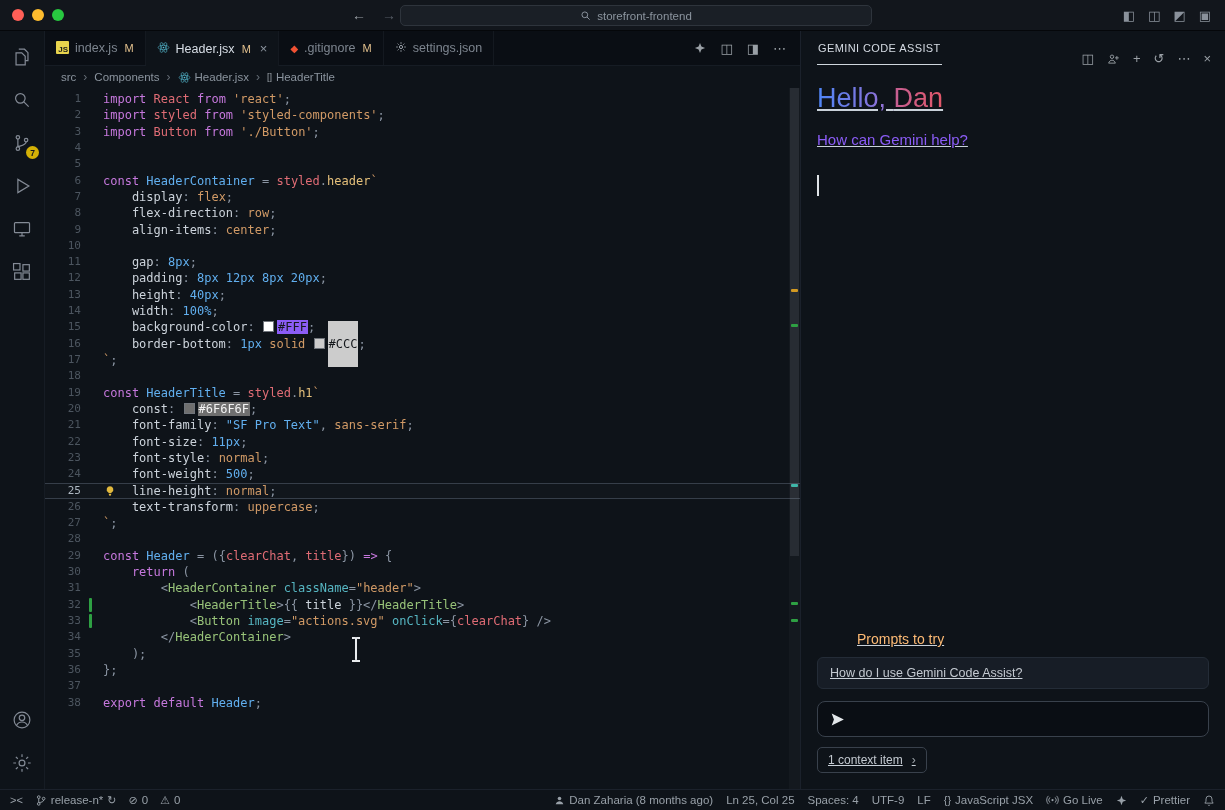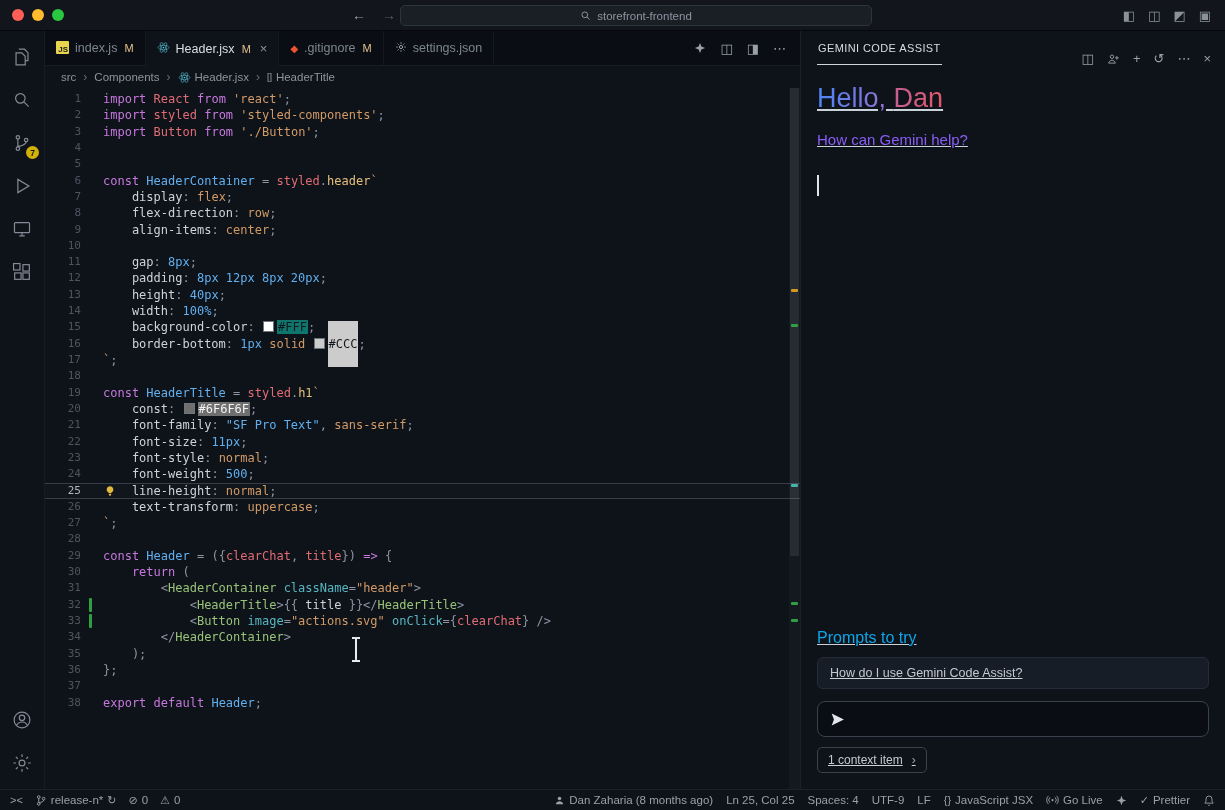--- a/index.html
+++ b/index.html
@@ -45,40 +45,40 @@
   .code-line{display:flex;height:16.32px;line-height:16.32px;position:relative;white-space:pre;}
   .code-line .ln{width:36px;flex:none;text-align:right;color:#4c555f;font-size:11px;}
   .code-line .ct{margin-left:22px;}
   .code-line.current{box-shadow:inset 0 1px 0 rgba(150,170,190,.28), inset 0 -1px 0 rgba(150,170,190,.28);background:rgba(255,255,255,.015);}
   .code-line.current .ln{color:#aeb8c2;}
   .git-bar{position:absolute;left:44px;top:1px;bottom:1px;width:3px;background:#2ea043;border-radius:1px;}
   .bulb{position:absolute;left:59px;top:2px;}
   .tk-k{color:#c678dd}.tk-d{color:#e06c75}.tk-v{color:#61afef}.tk-m{color:#e5c07b}
   .tk-s{color:#d19a66}.tk-n{color:#61afef}.tk-p{color:#8b95a3}.tk-w{color:#ccd3db}
   .tk-t{color:#98c379}.tk-a{color:#56b6c2}
-  .tk-c1{background:#0f766e;color:#15181c;padding:0 1px}
+  .tk-c1{background:#8b5cf6;color:#15181c;padding:0 1px}
   .tk-c2{background:#ccc;color:#15181c;padding:16px 1px}
   .tk-c3{background:#6f6f6f;color:#f2f2f2;padding:0 1px}
   .swatch{display:inline-block;width:9px;height:9px;border:1px solid #70757c;margin:0 3px 0 1px;vertical-align:-1px;}
   .sb{position:absolute;top:0;right:0;bottom:0;width:11px;background:rgba(130,140,150,.05);}
   .sb-thumb{position:absolute;top:0;left:1px;right:1px;height:468px;background:rgba(180,190,200,.12);}
   .omark{position:absolute;left:2px;width:7px;height:3px;border-radius:1px;}
   
   #panel{flex:1;border-left:1px solid #1b212b;display:flex;flex-direction:column;background:#0e1319;}
   #panel-header{height:34px;display:flex;align-items:flex-end;padding:0 14px 0 16px;flex:none;gap:36px;}
   .ptitle{height:100%;display:flex;align-items:center;font-size:11px;letter-spacing:.4px;color:#d5dbe3;border-bottom:1px solid #cfd6dd;padding:0 1px;box-sizing:border-box;}
   .picons{margin-left:auto;display:flex;align-items:center;gap:13px;color:#9aa0a6;font-size:13px;}
   #panel-body{flex:1;display:flex;flex-direction:column;padding:10px 16px 16px;box-sizing:border-box;text-decoration:underline;}
   .greet{font-size:27px;font-weight:500;margin-top:8px;}
   .g1{background:linear-gradient(90deg,#4e86f7,#9a6dd0);-webkit-background-clip:text;background-clip:text;color:transparent;}
   .g2{background:linear-gradient(90deg,#c55f93,#e25768);-webkit-background-clip:text;background-clip:text;color:transparent;}
   .sub{margin-top:17px;font-size:15px;color:#8b5cf6;}
   .caret{width:2px;height:21px;background:#dfe3e7;margin-top:27px;}
   .spacer{flex:1;}
-  .plabel{font-size:16px;color:#0ea5e9;margin-bottom:10px;}
+  .plabel{font-size:14px;color:#fdba74;margin-bottom:10px;margin-left:40px;}
   .pchip{height:30px;display:flex;align-items:center;padding:0 12px;background:#171d26;border:1px solid #242c37;border-radius:6px;color:#c3c9d0;font-size:12.5px;margin-bottom:12px;}
   .inputbox{height:36px;display:flex;align-items:center;background:#0a0e14;border:1px solid #39414c;border-radius:8px;padding:0 10px 0 12px;margin-bottom:10px;box-sizing:border-box;}
   .inputbox input{flex:1;background:transparent;border:0;outline:0;color:#cfd4da;font-size:13px;font-family:"Liberation Sans","DejaVu Sans",sans-serif;}
   .inputbox input::placeholder{color:#878f98;}
   .sendbtn{color:#e3e7ea;display:flex;align-items:center;}
   .ctxchip{display:inline-flex;align-items:center;gap:9px;height:24px;padding:0 10px;border:1px solid #39414c;border-radius:5px;color:#c3c9d0;font-size:12px;width:max-content;}
   .chev{color:#9aa0a6;}
   
   #statusbar{height:21px;background:#0e1319;border-top:1px solid #1b212b;display:flex;align-items:center;font-size:11.5px;color:#98a0a8;padding:0 10px;box-sizing:border-box;}
   .sgroup{display:flex;align-items:center;gap:12px;}

